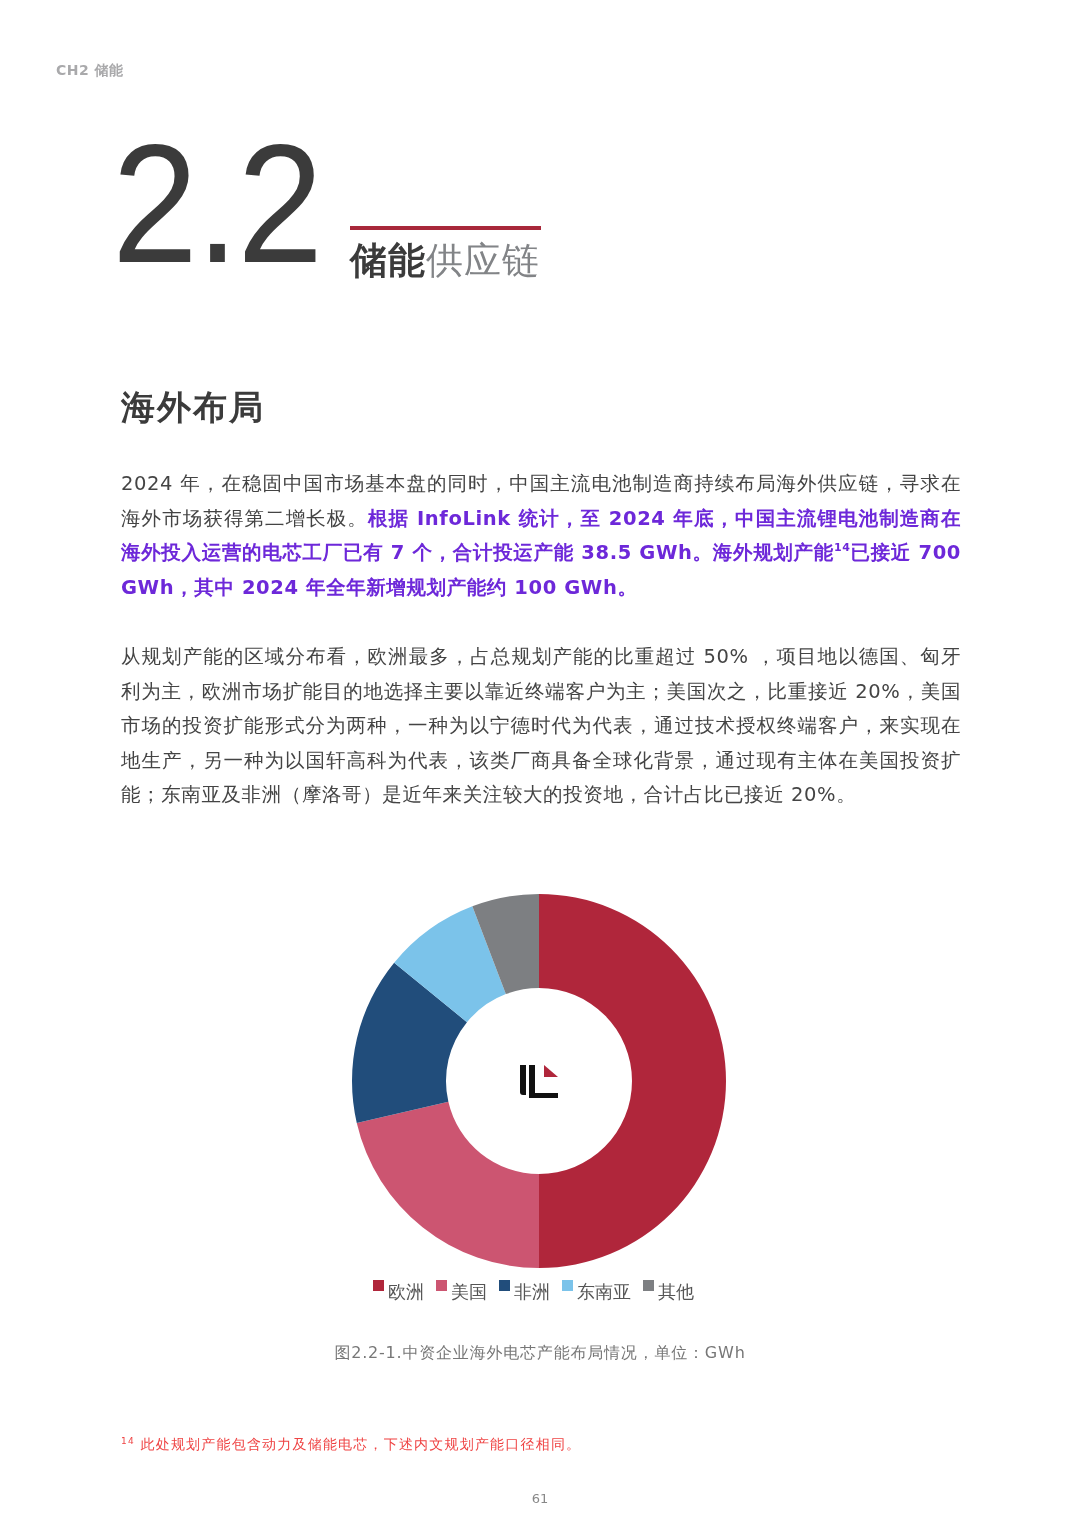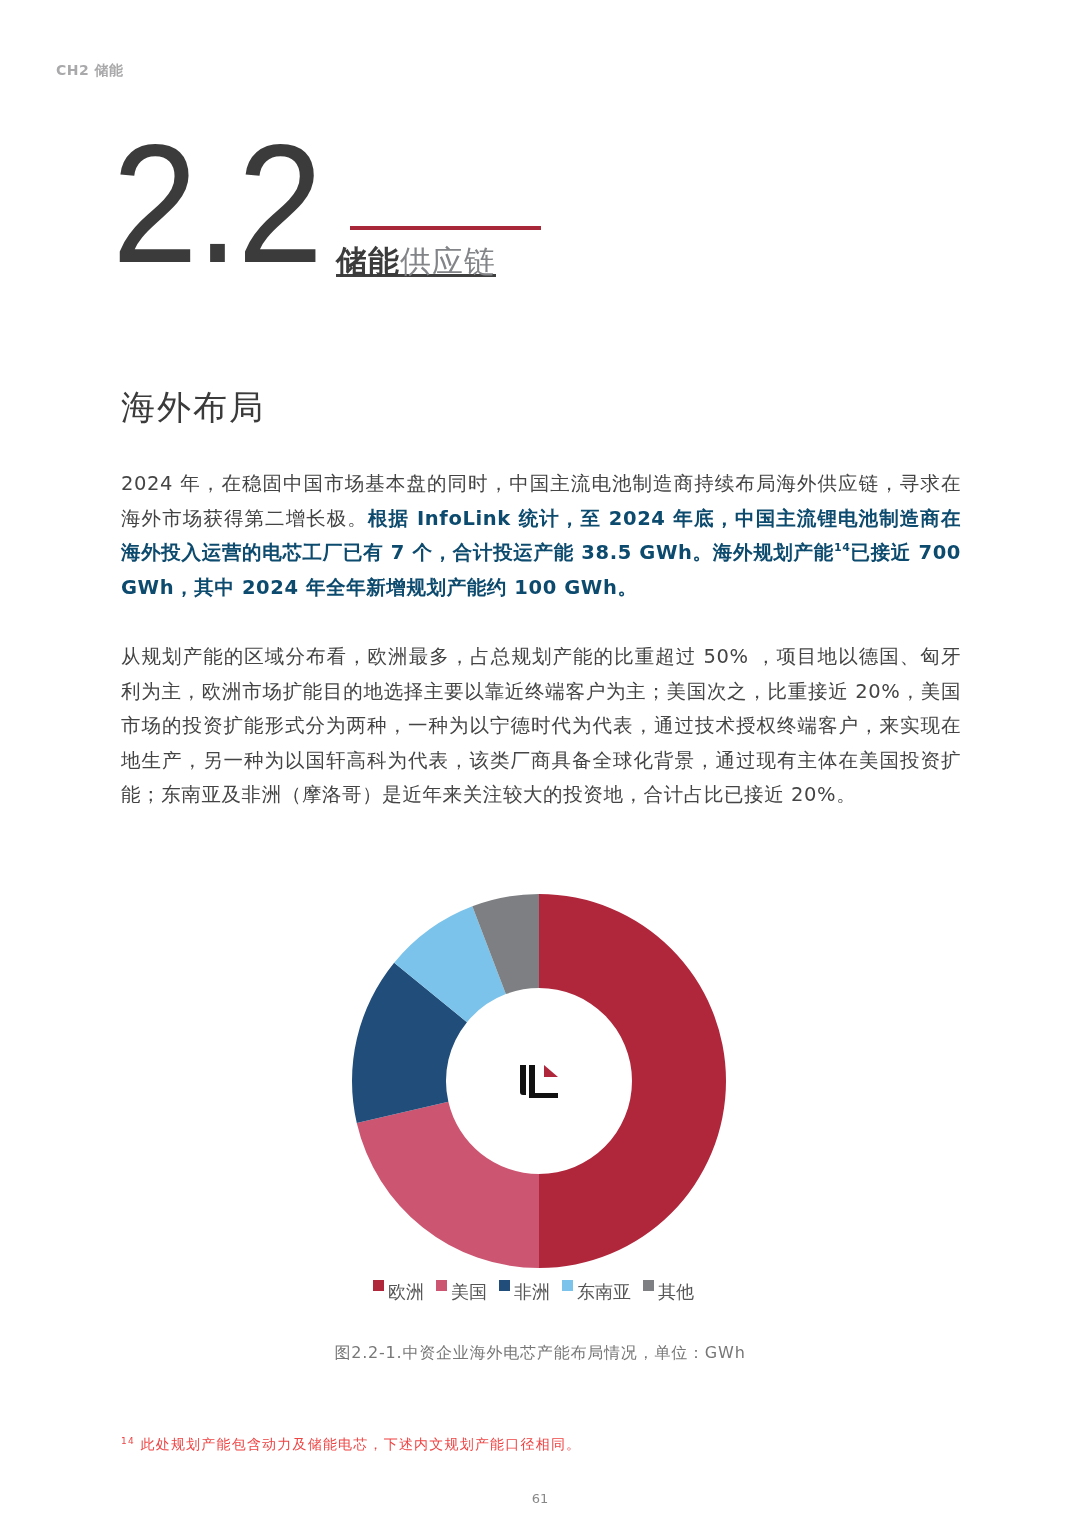--- a/index.html
+++ b/index.html
@@ -1,27 +1,27 @@
 <!DOCTYPE html>
 <html><head>
 <meta charset="utf-8">
 <style>
   html,body{margin:0;padding:0;background:#fff;}
   body{width:1080px;height:1527px;position:relative;overflow:hidden;font-family:"DejaVu Sans","Liberation Sans",sans-serif;color:#3f3f3f;}
   .header-tag{position:absolute;left:56px;top:62px;font-size:14px;font-weight:bold;color:#a9a9ab;letter-spacing:0.5px;}
   .sec-num{position:absolute;left:112px;top:120px;font-family:"Liberation Sans",sans-serif;font-size:168px;font-weight:normal;color:#3b3b3b;line-height:1;letter-spacing:-2px;transform:scaleX(0.92);transform-origin:left top;}
   .sec-rule{position:absolute;left:350px;top:226px;width:191px;height:4px;background:#a8283a;}
-  .sec-title{position:absolute;left:336px;top:238px;font-size:31px;line-height:46px;letter-spacing:1px;text-decoration:underline;}
+  .sec-title{position:absolute;left:350px;top:238px;font-size:37px;line-height:46px;letter-spacing:1px;}
   .sec-title .dark{color:#3b3b3b;font-weight:bold;}
   .sec-title .light{color:#828487;}
-  .sub-h{position:absolute;left:121px;top:385px;font-size:34px;font-weight:normal;color:#3b3b3b;letter-spacing:2px;}
+  .sub-h{position:absolute;left:121px;top:385px;font-size:34px;font-weight:bold;color:#3b3b3b;letter-spacing:2px;}
   .para{position:absolute;left:121px;width:840px;font-size:19.5px;line-height:34.5px;color:#444;text-align:justify;letter-spacing:0.6px;}
   .p1{top:467px;}
   .p2{top:640px;}
-  .hl{color:#0c4a6e;font-weight:bold;}
+  .hl{color:#6d28d9;font-weight:bold;}
   sup{font-size:11px;vertical-align:8px;line-height:0;}
   .chart{position:absolute;left:351px;top:893px;width:376px;height:376px;}
   .legend{position:absolute;left:373px;top:1280px;font-size:18px;color:#555;display:flex;gap:12px;white-space:nowrap;}
   .legend .item{display:flex;align-items:flex-start;gap:4px;}
   .legend .sw{width:11px;height:11px;display:inline-block;}
   .caption{position:absolute;left:0;width:1080px;top:1343px;text-align:center;font-size:16px;color:#777;letter-spacing:0.8px;}
   .footnote{position:absolute;left:121px;top:1436px;font-size:14px;color:#ef4444;letter-spacing:1.2px;}
   .footnote sup{font-size:9px;vertical-align:5px;}
   .page-num{position:absolute;left:0;width:1080px;top:1491px;text-align:center;font-size:13px;color:#888;}
 </style>

